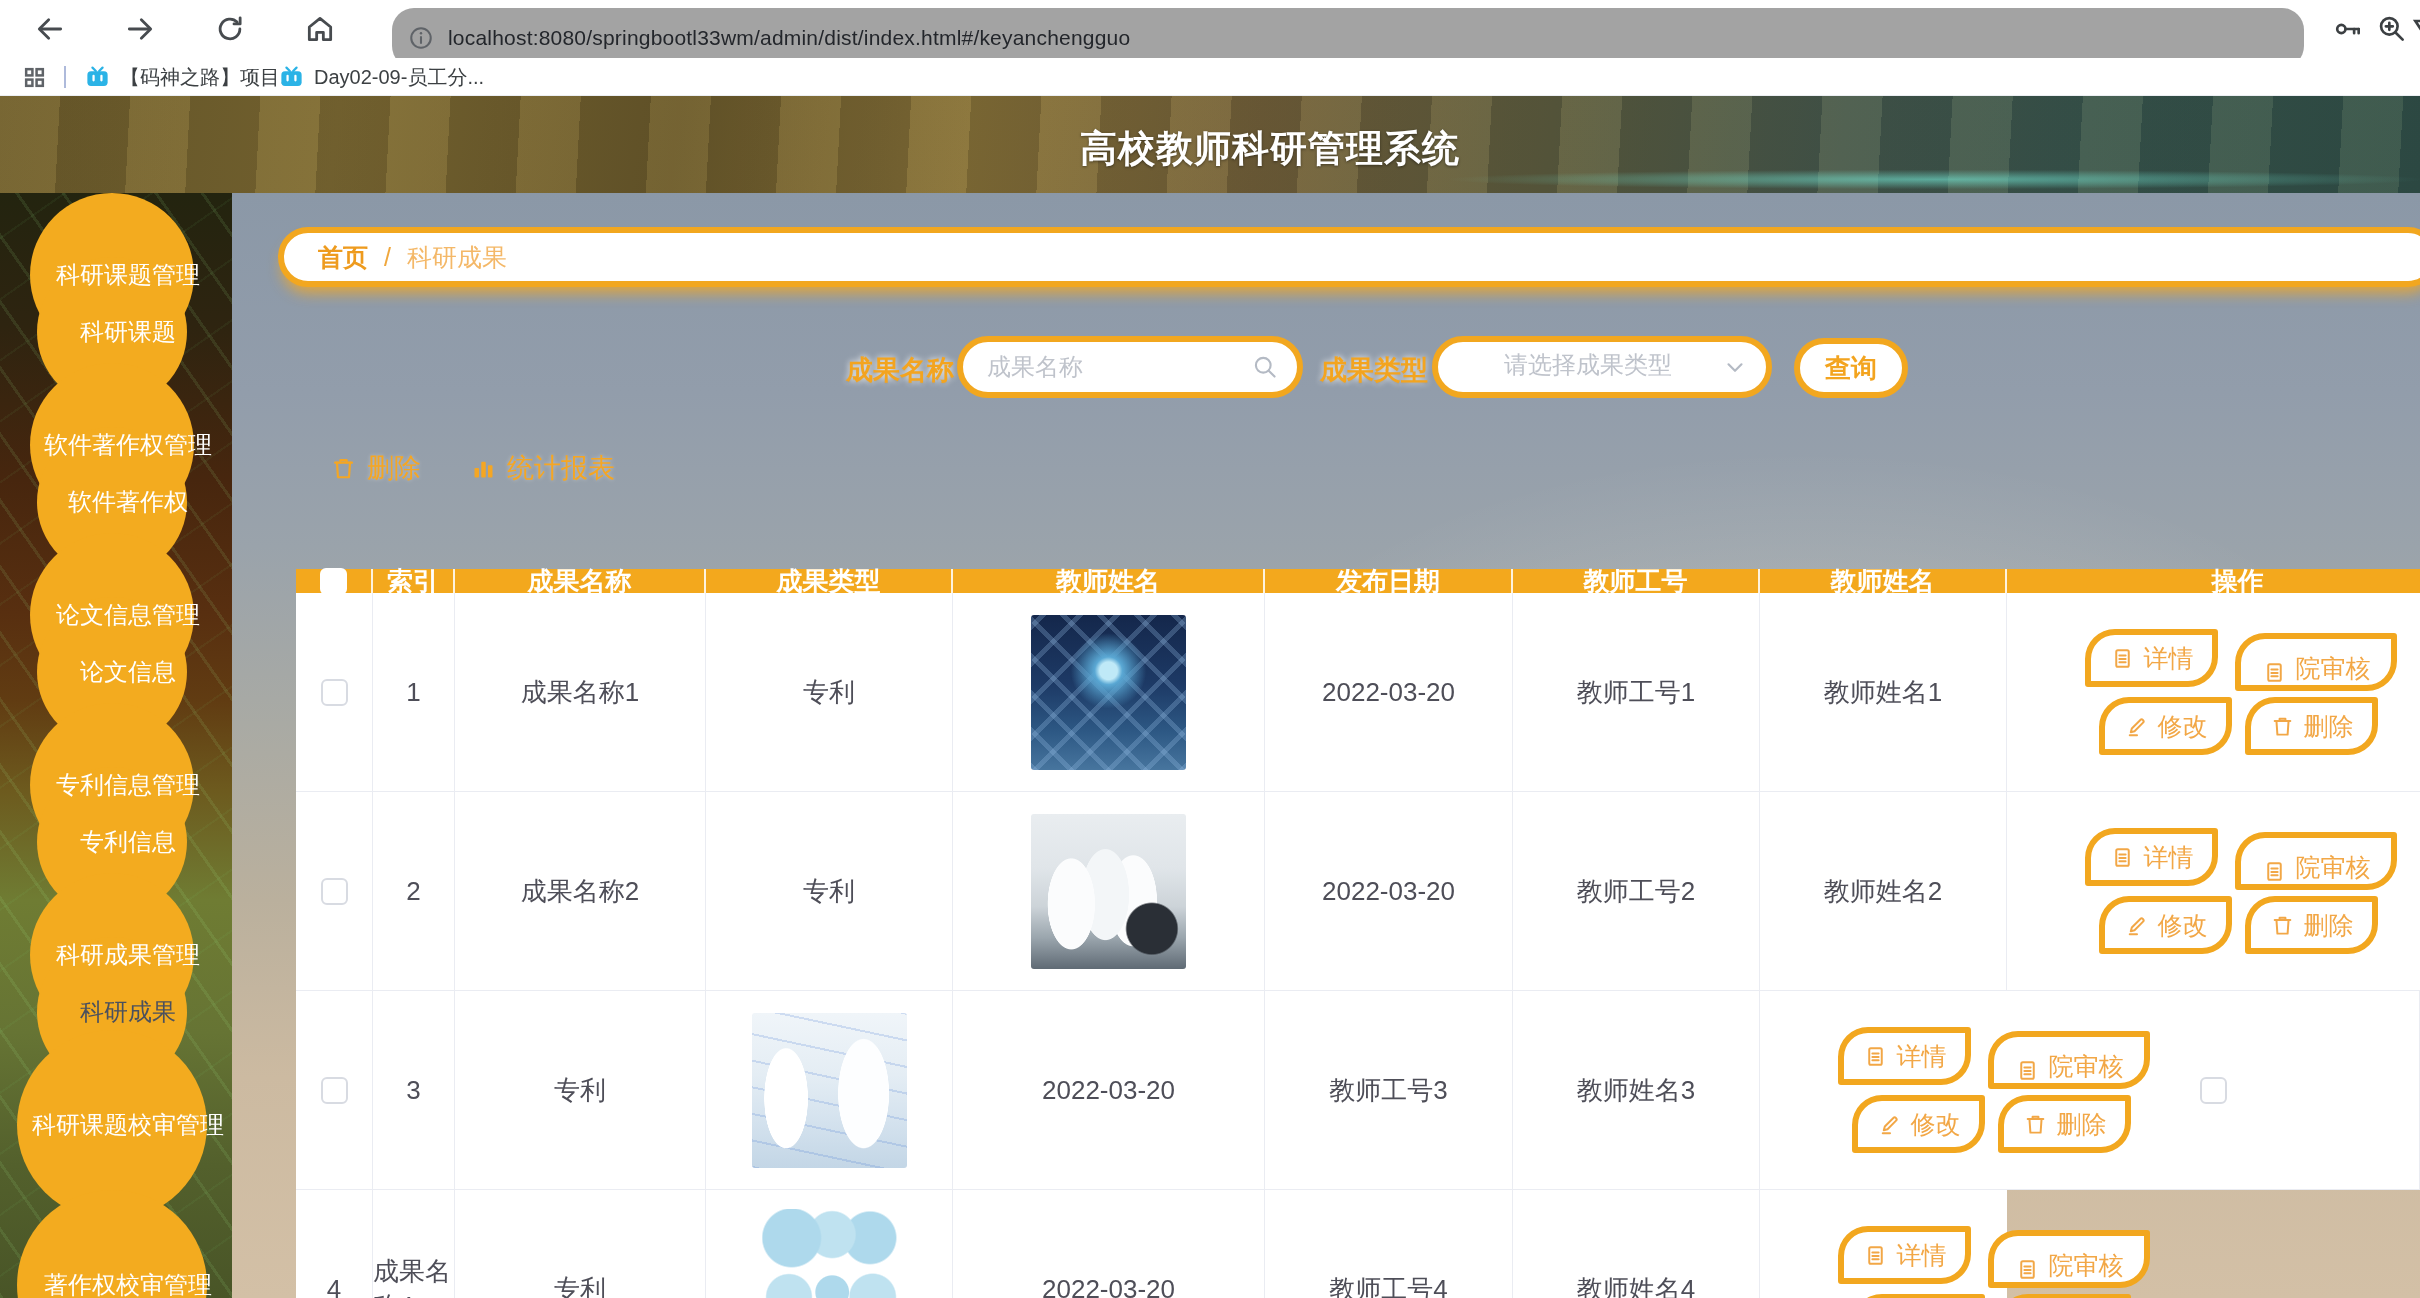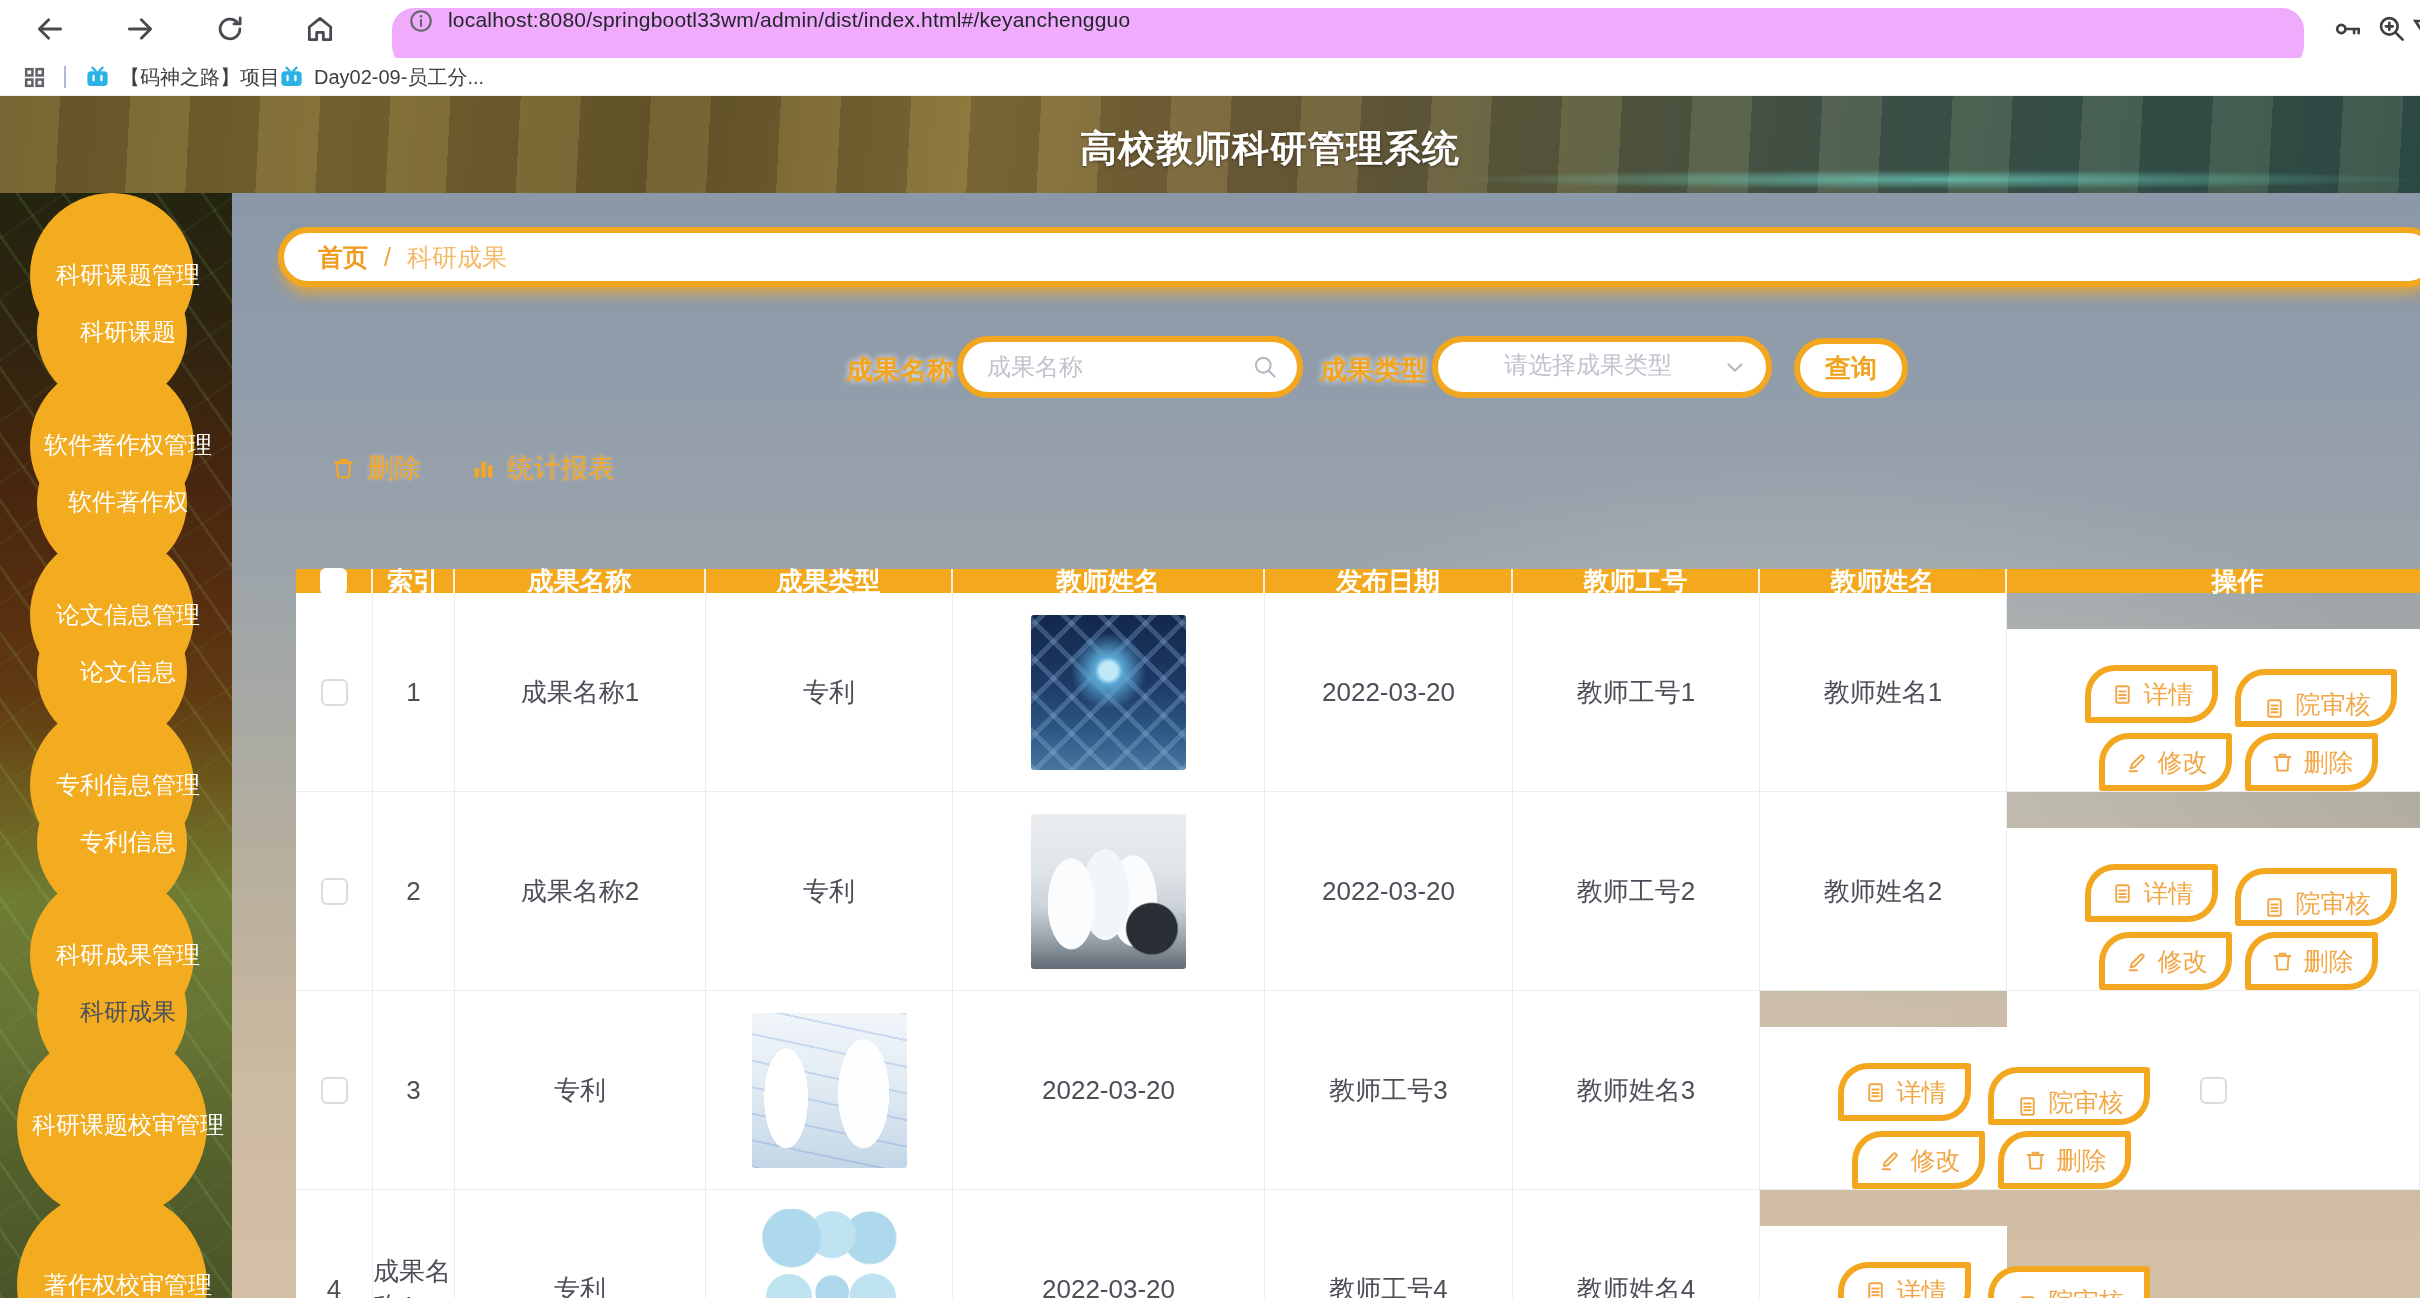--- a/index.html
+++ b/index.html
@@ -3,21 +3,21 @@
 <meta charset="utf-8">
 <style>
   * { box-sizing: border-box; margin: 0; padding: 0; }
   html,body { width:2420px; height:1298px; overflow:hidden; }
   body { font-family:"Liberation Sans","DejaVu Sans",sans-serif; position:relative; background:#fff; }
   svg { display:block; }
 
   
   .toolbar { position:absolute; left:0; top:0; width:2420px; height:58px; background:#ffffff; }
   .nav-ic { position:absolute; top:13px; width:32px; height:32px; color:#474b4f; }
-  .urlbar { position:absolute; left:392px; top:8px; width:1912px; height:60px; background:#f0abfc; border-radius:22px; display:flex; padding-left:16px; }
+  .urlbar { position:absolute; left:392px; top:8px; width:1912px; height:60px; background:#a3a3a3; border-radius:22px; display:flex; align-items:center; padding-left:16px; }
   .urlbar .url-txt { font-size:21px; color:#23262b; margin-left:14px; letter-spacing:0.2px; }
   .bookbar { position:absolute; left:0; top:58px; width:2420px; height:38px; background:#ffffff; border-bottom:1px solid #eceff3; }
   .bm-label { font-size:20px; color:#3c4043; }
   .bm-item { position:absolute; top:5px; height:28px; display:flex; align-items:center; gap:9px; }
   .bm-div { position:absolute; left:64px; top:8px; width:2px; height:22px; background:#aebadb; }
 
   
   .banner { position:absolute; left:0; top:96px; width:2420px; height:97px;
     background:
       radial-gradient(ellipse 700px 14px at 80% 86%, rgba(120,245,225,0.55), transparent 70%),
@@ -68,21 +68,21 @@
   .f-btn span { color:#f3a41f; font-size:26px; font-weight:700; }
 
   
   .tb-btn { position:absolute; top:450px; display:flex; align-items:center; gap:10px; color:#f5a623; font-size:27px; cursor:pointer; text-shadow:0 0 4px rgba(255,255,255,0.35); }
 
   
   .grid { position:absolute; left:296px; top:536px; width:2124px; display:grid; grid-template-columns:77px 82px 251px 247px 312px 248px 247px 247px 413px; grid-template-rows:57px 199px 199px 199px 199px; }
   .th { background:#f3a81d; color:#ffffff; font-size:26px; font-weight:700; display:flex; align-items:center; justify-content:center; border-right:2px solid rgba(255,255,255,0.85);margin-top:33px; }
   .th:nth-child(9n) { border-right:none;padding-left:48px; }
   .td { background:#ffffff; color:#4e4e58; font-size:26px; display:flex; align-items:center; justify-content:center; border-right:1px solid #eaecf2; border-bottom:1px solid #eaecf2; }
-  .td.op { position:relative; border-right:none;margin-top:36px; }
+  .td.op { position:relative; border-right:none; }
   .hcheck { width:27px; height:27px; background:#ffffff; border-radius:6px; }
   .rcheck { width:27px; height:27px; background:#ffffff; border:2px solid #d8dbe2; border-radius:6px; }
 
   .thumb { width:155px; height:155px; border-radius:3px; }
   .thumb1 { background:
       radial-gradient(circle at 50% 36%, #bfe9f7 0 7%, #5aa8d4 11%, rgba(40,90,140,0) 30%),
       repeating-linear-gradient(45deg, rgba(150,190,230,0.28) 0 5px, rgba(10,25,55,0) 5px 26px),
       repeating-linear-gradient(-45deg, rgba(150,190,230,0.28) 0 5px, rgba(10,25,55,0) 5px 26px),
       linear-gradient(180deg,#14274b 0%,#1d3a66 45%,#2d5884 75%,#47759e 100%); }
   .thumb2 { background:

